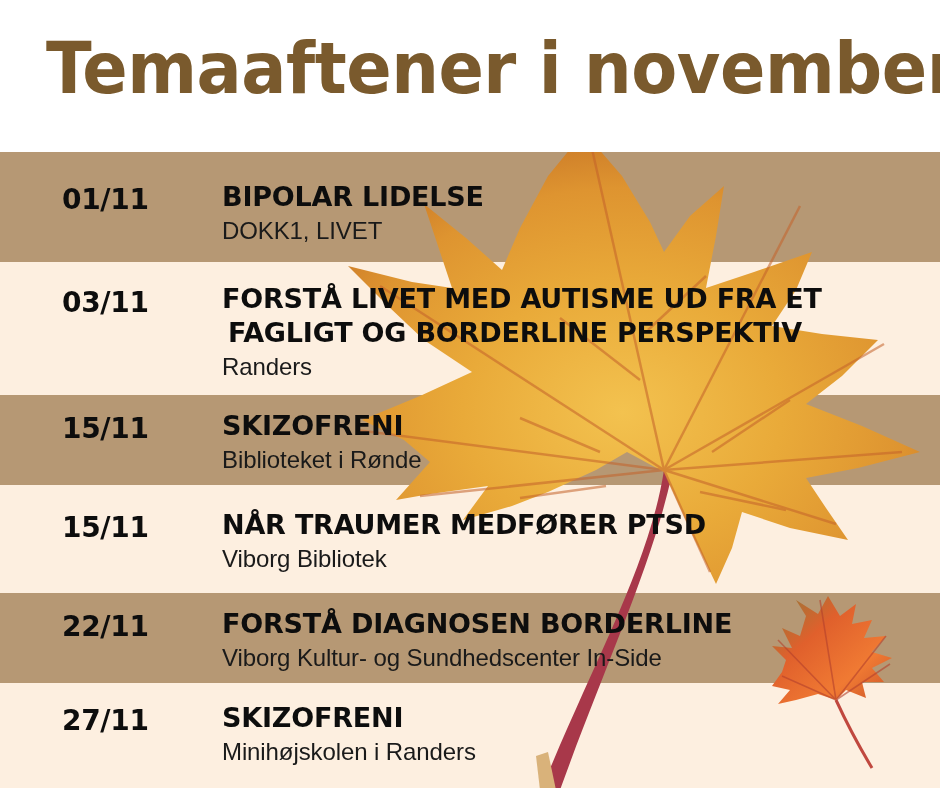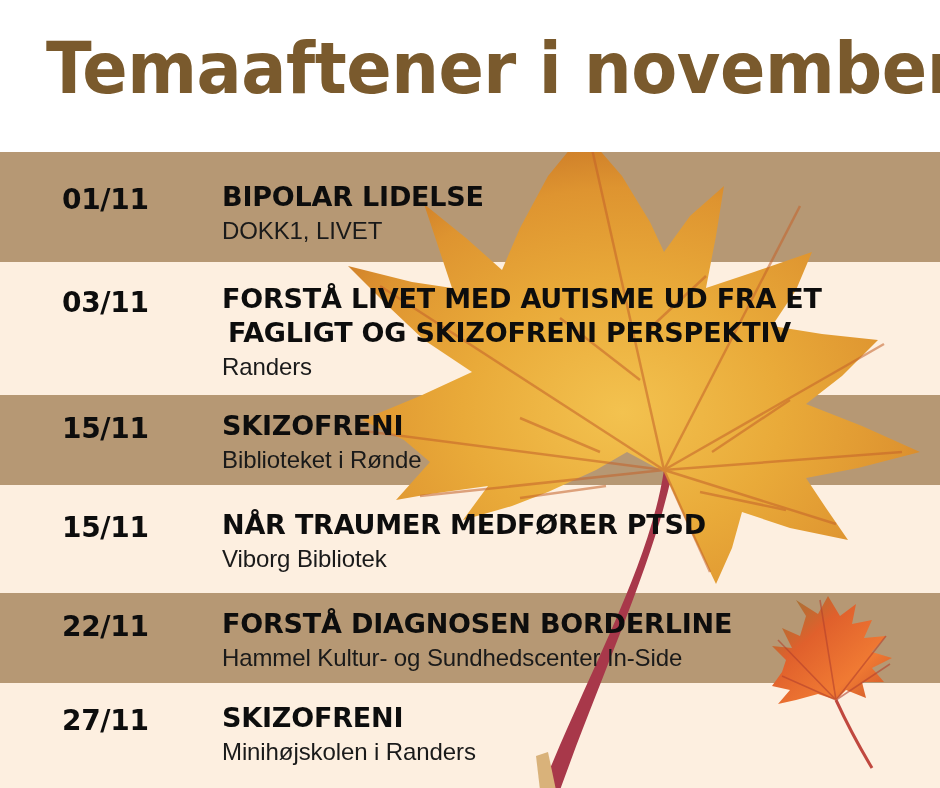--- a/index.html
+++ b/index.html
@@ -215,21 +215,21 @@
       <div class="row-body" style="top:28px;">
         <div class="row-title">BIPOLAR LIDELSE</div>
         <div class="row-place">DOKK1, LIVET</div>
       </div>
     </div>
 
     <div class="row" style="top:262px;height:133px;">
       <div class="row-date" style="top:25px;">03/11</div>
       <div class="row-body" style="top:20px;">
         <div class="row-title">FORSTÅ LIVET MED AUTISME UD FRA ET</div>
-        <div class="row-title indent2">FAGLIGT OG SKIZOFRENI PERSPEKTIV</div>
+        <div class="row-title indent2">FAGLIGT OG BORDERLINE PERSPEKTIV</div>
         <div class="row-place">Randers</div>
       </div>
     </div>
 
     <div class="row" style="top:395px;height:90px;">
       <div class="row-date" style="top:18px;">15/11</div>
       <div class="row-body" style="top:14px;">
         <div class="row-title">SKIZOFRENI</div>
         <div class="row-place">Biblioteket i Rønde</div>
       </div>
@@ -240,21 +240,21 @@
       <div class="row-body" style="top:23px;">
         <div class="row-title">NÅR TRAUMER MEDFØRER PTSD</div>
         <div class="row-place">Viborg Bibliotek</div>
       </div>
     </div>
 
     <div class="row" style="top:593px;height:90px;">
       <div class="row-date" style="top:18px;">22/11</div>
       <div class="row-body" style="top:14px;">
         <div class="row-title">FORSTÅ DIAGNOSEN BORDERLINE</div>
-        <div class="row-place">Hammel Kultur- og Sundhedscenter In-Side</div>
+        <div class="row-place">Viborg Kultur- og Sundhedscenter In-Side</div>
       </div>
     </div>
 
     <div class="row" style="top:683px;height:105px;">
       <div class="row-date" style="top:22px;">27/11</div>
       <div class="row-body" style="top:18px;">
         <div class="row-title">SKIZOFRENI</div>
         <div class="row-place">Minihøjskolen i Randers</div>
       </div>
     </div>

